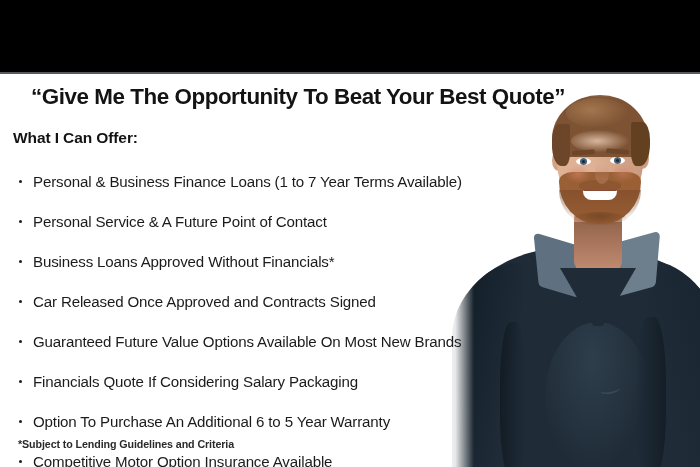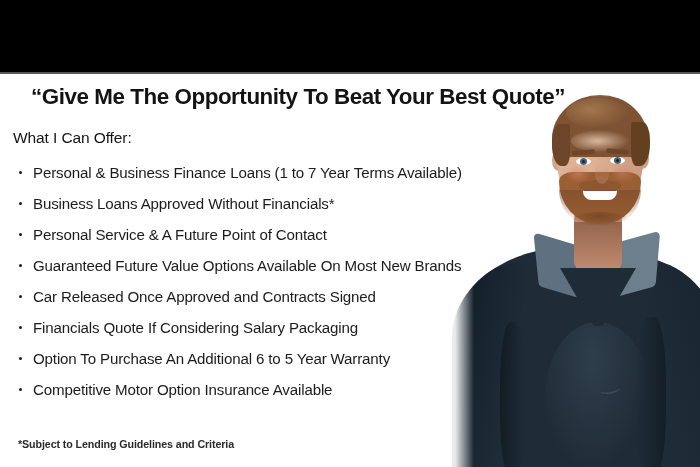--- a/index.html
+++ b/index.html
@@ -69,21 +69,21 @@
     margin-left: 18px;
   }
 
   
   .offer-heading {
     position: absolute;
     left: 13px;
     top: 129px;
     color: #131313;
     font-size: 15.5px;
-    font-weight: 400;
+    font-weight: 700;
     letter-spacing: -0.1px;
     white-space: nowrap;
     z-index: 4;
   }
 
   
   .offer-list {
     position: absolute;
     left: 13px;
     top: 157px;
@@ -94,20 +94,21 @@
   }
   .offer-item {
     position: relative;
     height: 31px;
     padding-left: 20px;
     color: #1b1b1b;
     font-size: 15.1px;
     line-height: 31px;
     letter-spacing: -0.15px;
     white-space: nowrap;
+    margin-top: 9px;
   }
   .offer-bullet {
     position: absolute;
     left: 6px;
     top: 14px;
     width: 3.4px;
     height: 3.4px;
     border-radius: 50%;
     background: #1b1b1b;
   }
@@ -575,36 +576,36 @@
 
   <div class="offer-heading">What I Can Offer:</div>
 
   <ul class="offer-list">
     <li class="offer-item">
       <span class="offer-bullet"></span>
       <span>Personal &amp; Business Finance Loans (1 to 7 Year Terms Available)</span>
     </li>
     <li class="offer-item">
       <span class="offer-bullet"></span>
+      <span>Personal Service &amp; A Future Point of Contact</span>
+    </li>
+    <li class="offer-item">
+      <span class="offer-bullet"></span>
       <span>Business Loans Approved Without Financials*</span>
     </li>
     <li class="offer-item">
       <span class="offer-bullet"></span>
-      <span>Personal Service &amp; A Future Point of Contact</span>
+      <span>Car Released Once Approved and Contracts Signed</span>
     </li>
     <li class="offer-item">
       <span class="offer-bullet"></span>
       <span>Guaranteed Future Value Options Available On Most New Brands</span>
     </li>
     <li class="offer-item">
       <span class="offer-bullet"></span>
-      <span>Car Released Once Approved and Contracts Signed</span>
-    </li>
-    <li class="offer-item">
-      <span class="offer-bullet"></span>
       <span>Financials Quote If Considering Salary Packaging</span>
     </li>
     <li class="offer-item">
       <span class="offer-bullet"></span>
       <span>Option To Purchase An Additional 6 to 5 Year Warranty</span>
     </li>
     <li class="offer-item">
       <span class="offer-bullet"></span>
       <span>Competitive Motor Option Insurance Available</span>
     </li>

